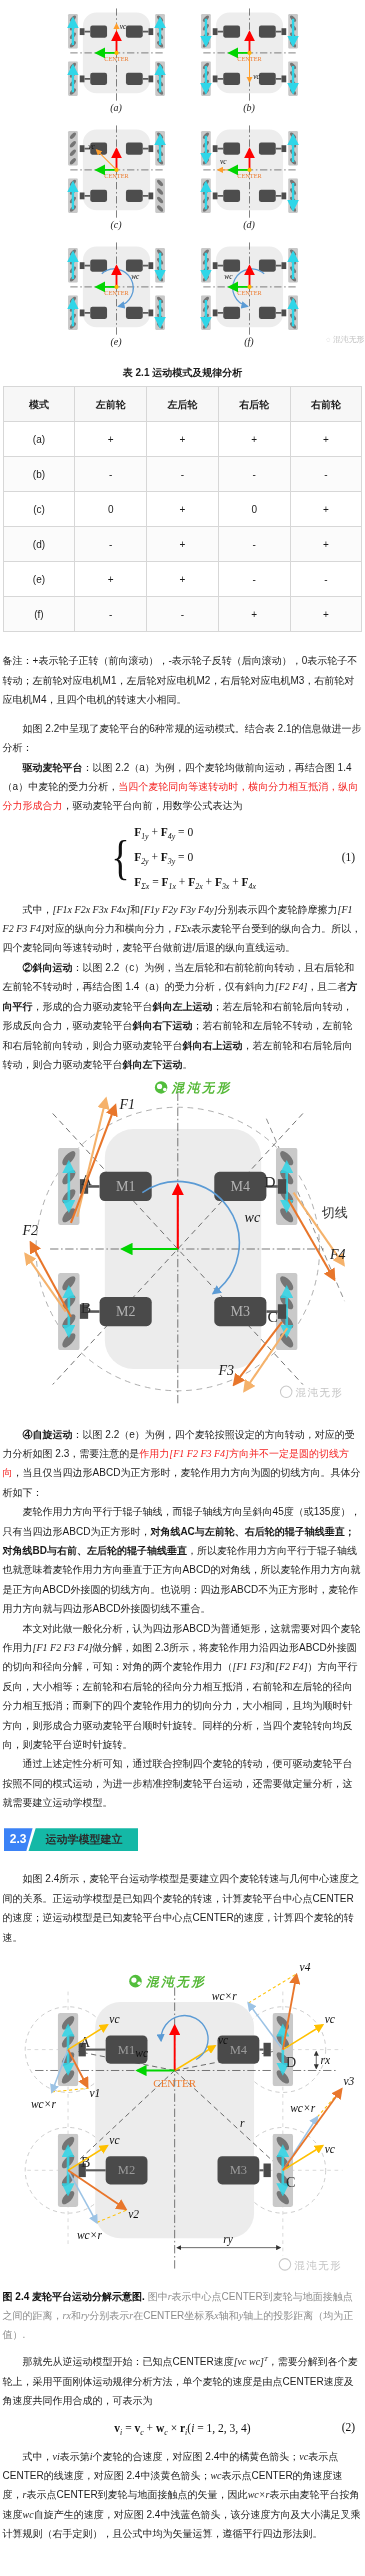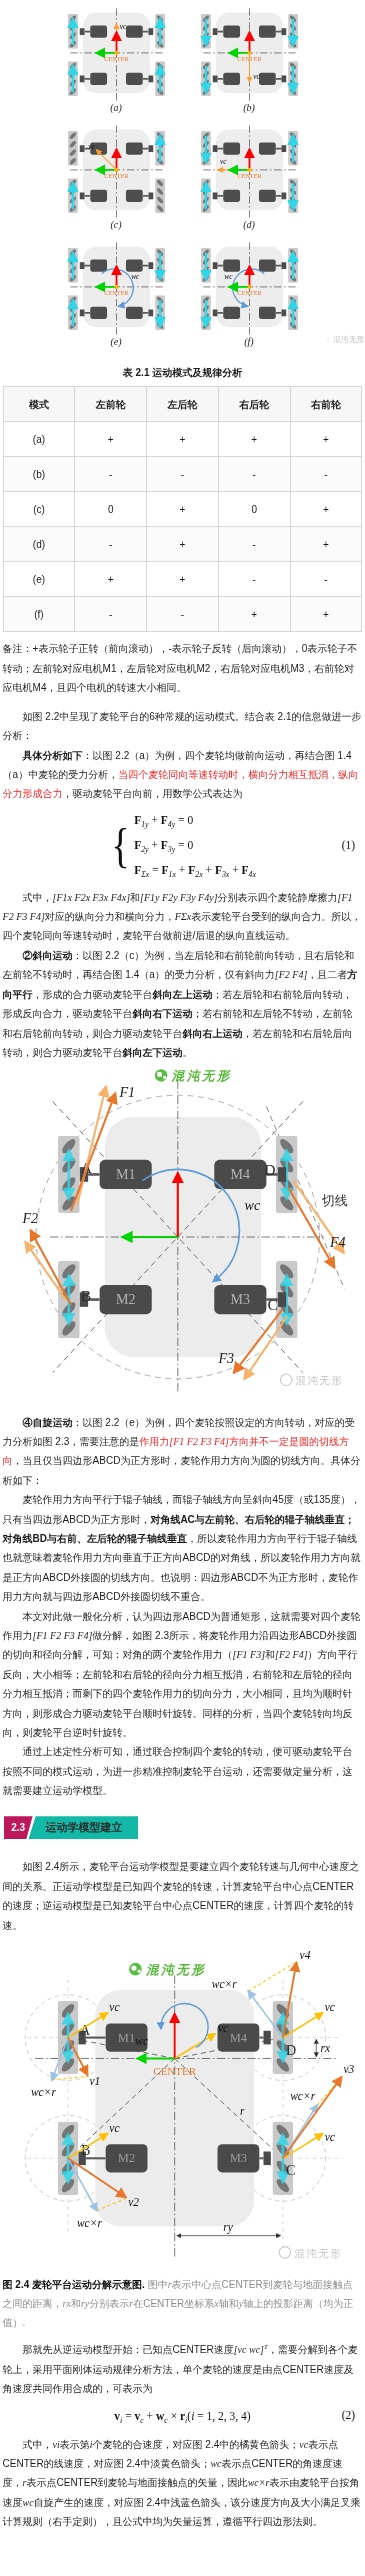--- a/index.html
+++ b/index.html
@@ -33,21 +33,21 @@
   table.t21 tr:nth-child(even) td{background:#fbfbfb;}
   
   .formula{position:relative;margin:8.4px 0;display:flex;justify-content:center;align-items:center;
            font-family:"Liberation Serif",serif;font-size:11.5px;color:#111;}
   .ftag{position:absolute;right:7.3px;top:50%;transform:translateY(-50%);font-family:"Liberation Serif",serif;}
   .fbrace{font-size:48px;font-weight:400;line-height:1;transform:scaleX(.8);margin-right:2.1px;}
   .flines{display:flex;flex-direction:column;gap:8px;}
   .fline{line-height:17px;text-align:left;}
   
   .sec{display:flex;align-items:stretch;height:23px;margin:15.7px 0 18px 1px;width:max-content;}
-  .sec-num{background:#be185d;color:#fff;font-weight:bold;font-size:10px;width:29px;
+  .sec-num{background:#3b82f6;color:#fff;font-weight:bold;font-size:12px;width:29px;
            display:flex;align-items:center;justify-content:center;
            clip-path:polygon(0 0,100% 0,calc(100% - 6.3px) 100%,0 100%);}
   .sec-bar{background:#14b8a6;display:flex;align-items:center;margin-left:-4.2px;
            padding:0 15.7px 0 17px;clip-path:polygon(7.3px 0,100% 0,100% 100%,0 100%);}
   .sec-title{font-weight:bold;font-size:11px;color:#2b2b2b;}
   svg{display:block;}
   svg text{font-family:"Liberation Serif",serif;}
   .wm-green{fill:#55b837;font-weight:bold;font-style:italic;letter-spacing:5px;font-size:24px;}
   .wm-gray{fill:#c4c4c4;font-size:20px;letter-spacing:3px;}
 </style>
@@ -304,24 +304,24 @@
           </tr>
           <tr>
             <td>(f)</td>
             <td>-</td>
             <td>-</td>
             <td>+</td>
             <td>+</td>
           </tr>
         </tbody>
   </table>
-  <p class="para noindent" style="margin-top:7px"><span>备注：+表示轮子正转（前向滚动），-表示轮子反转（后向滚动），0表示轮子不转动；左前轮对应电机M1，左后轮对应电机M2，右后轮对应电机M3，右前轮对应电机M4，且四个电机的转速大小相同。</span></p>
+  <p class="para noindent" style="margin-top:19px"><span>备注：+表示轮子正转（前向滚动），-表示轮子反转（后向滚动），0表示轮子不转动；左前轮对应电机M1，左后轮对应电机M2，右后轮对应电机M3，右前轮对应电机M4，且四个电机的转速大小相同。</span></p>
 
   <p class="para" style="margin-top:9.4px"><span>如图 2.2中呈现了麦轮平台的6种常规的运动模式。结合表 2.1的信息做进一步分析：</span></p>
-  <p class="para"><span class="bold">具体分析如下</span><span>：以图 2.2（a）为例，四个麦轮均做前向运动，再结合图 1.4（a）中麦轮的受力分析，</span><span class="red">当四个麦轮同向等速转动时，横向分力相互抵消，纵向分力形成合力</span><span>，驱动麦轮平台向前，用数学公式表达为</span></p>
+  <p class="para"><span class="bold">驱动麦轮平台</span><span>：以图 2.2（a）为例，四个麦轮均做前向运动，再结合图 1.4（a）中麦轮的受力分析，</span><span class="red">当四个麦轮同向等速转动时，横向分力相互抵消，纵向分力形成合力</span><span>，驱动麦轮平台向前，用数学公式表达为</span></p>
 
   <div class="formula">
     <span class="fbrace">{</span>
     <span class="flines">
       <span class="fline"><span class="mb">F</span><sub class="mi">1y</sub><span> + </span><span class="mb">F</span><sub class="mi">4y</sub><span> = 0</span></span>
       <span class="fline"><span class="mb">F</span><sub class="mi">2y</sub><span> + </span><span class="mb">F</span><sub class="mi">3y</sub><span> = 0</span></span>
       <span class="fline"><span class="mb">F</span><sub class="mi">Σx</sub><span> = </span><span class="mb">F</span><sub class="mi">1x</sub><span> + </span><span class="mb">F</span><sub class="mi">2x</sub><span> + </span><span class="mb">F</span><sub class="mi">3x</sub><span> + </span><span class="mb">F</span><sub class="mi">4x</sub></span>
     </span>
     <span class="ftag">(1)</span>
   </div>

